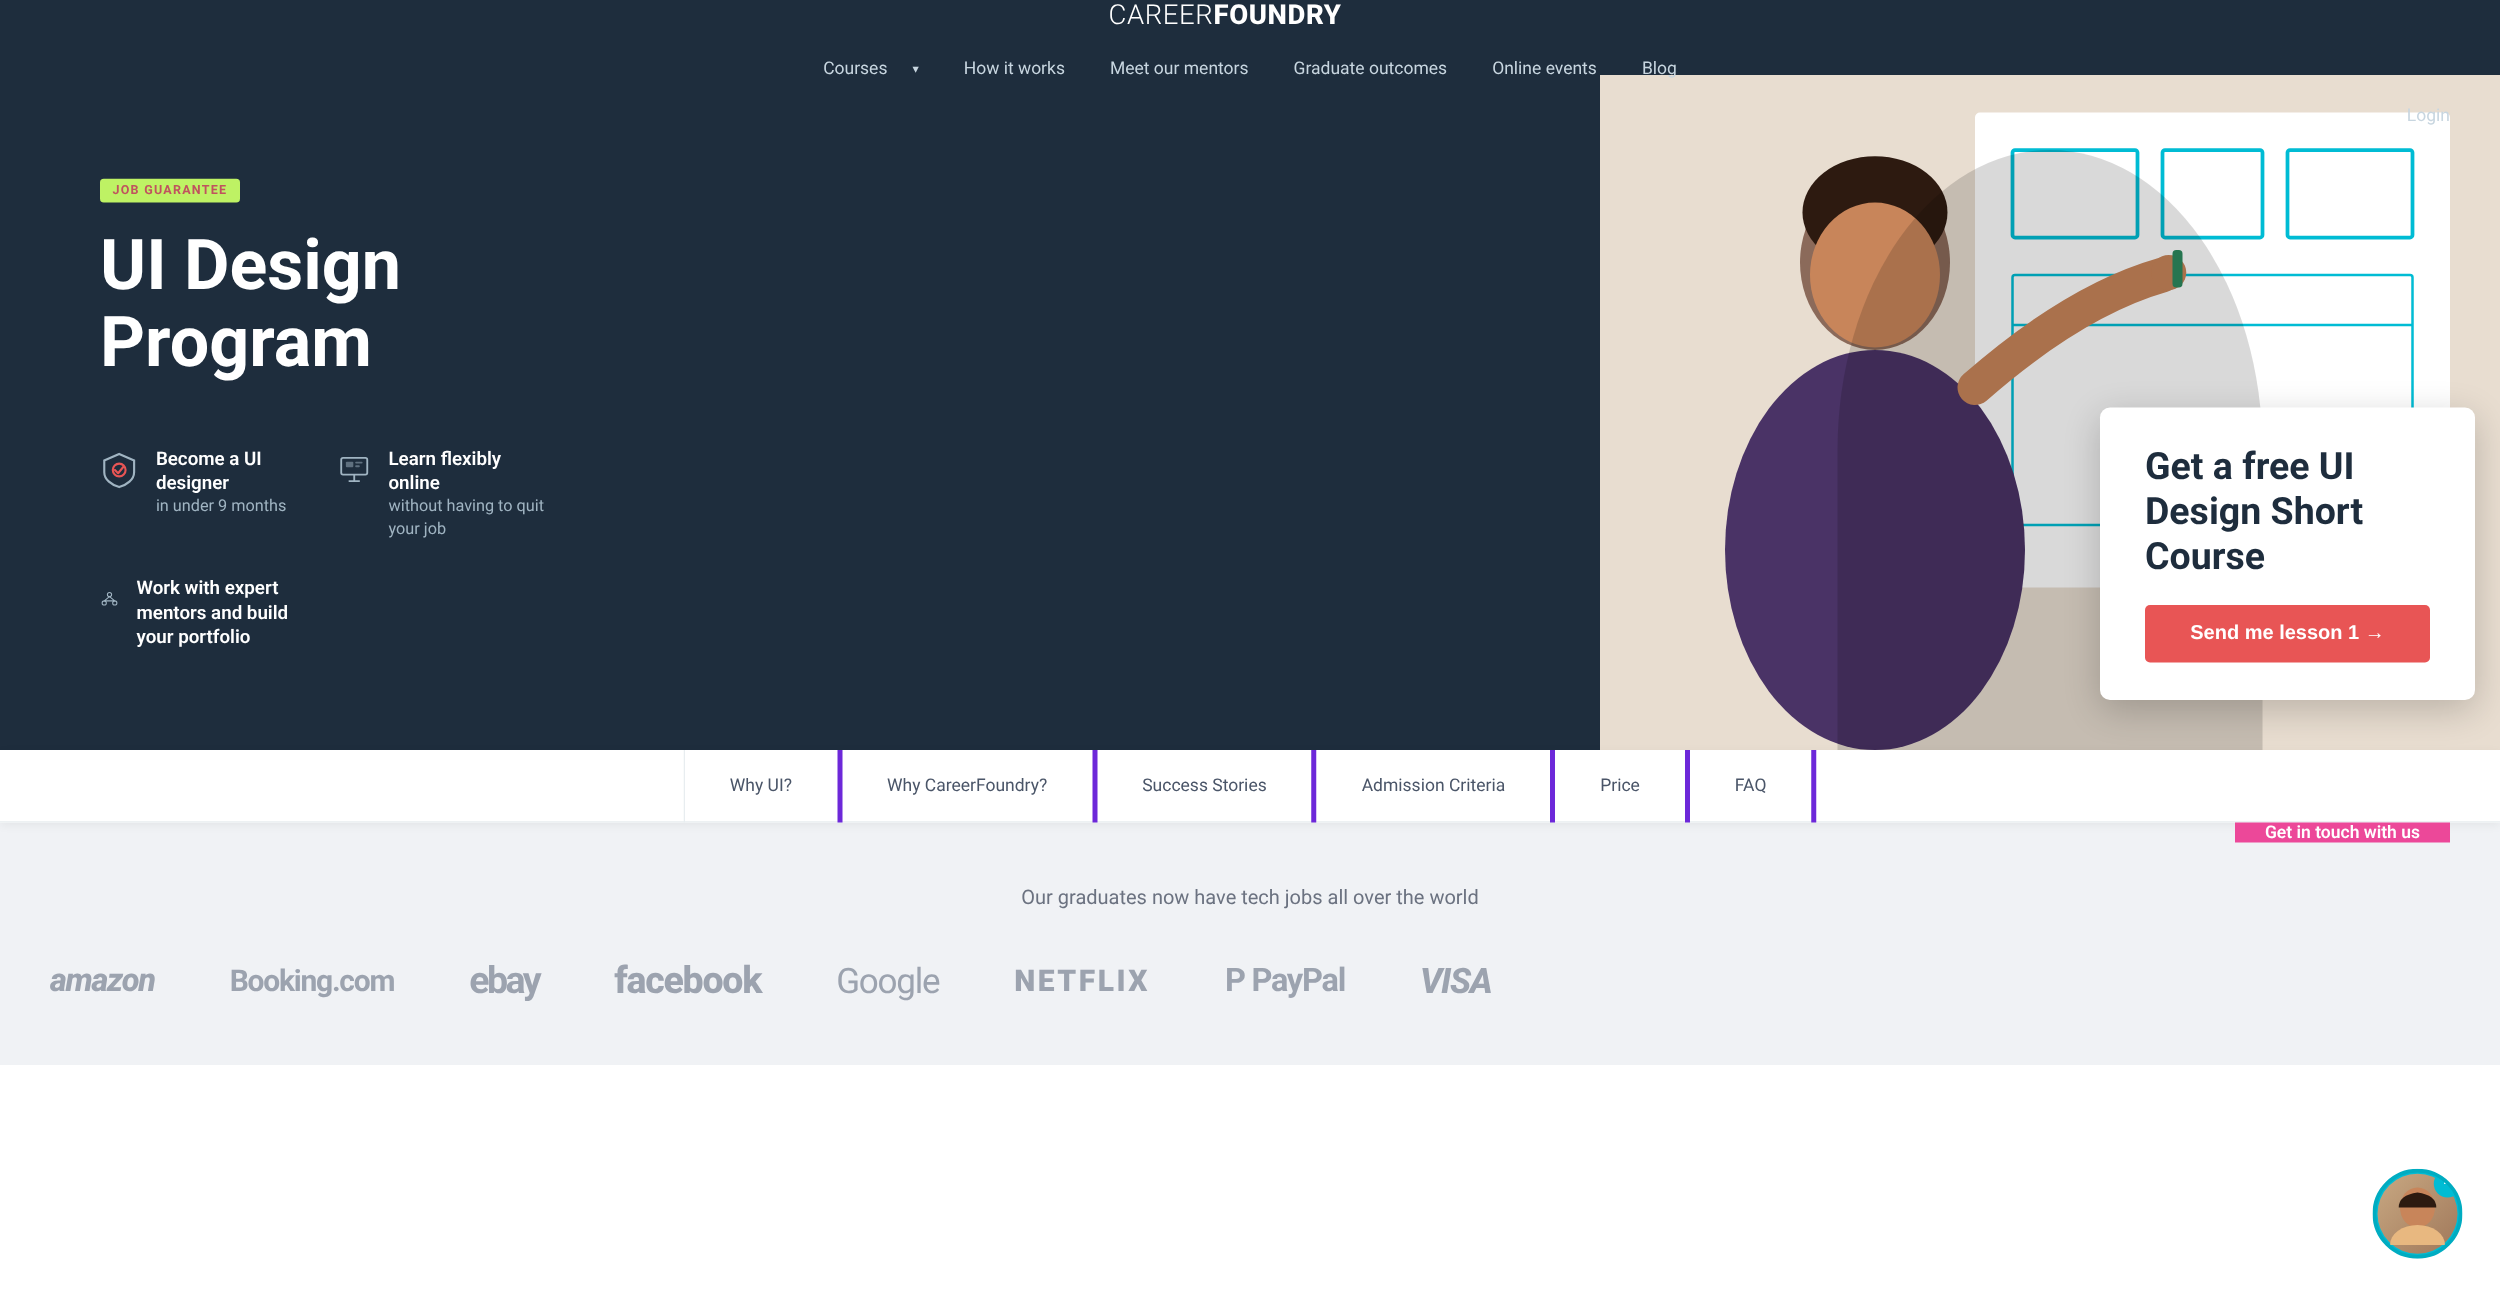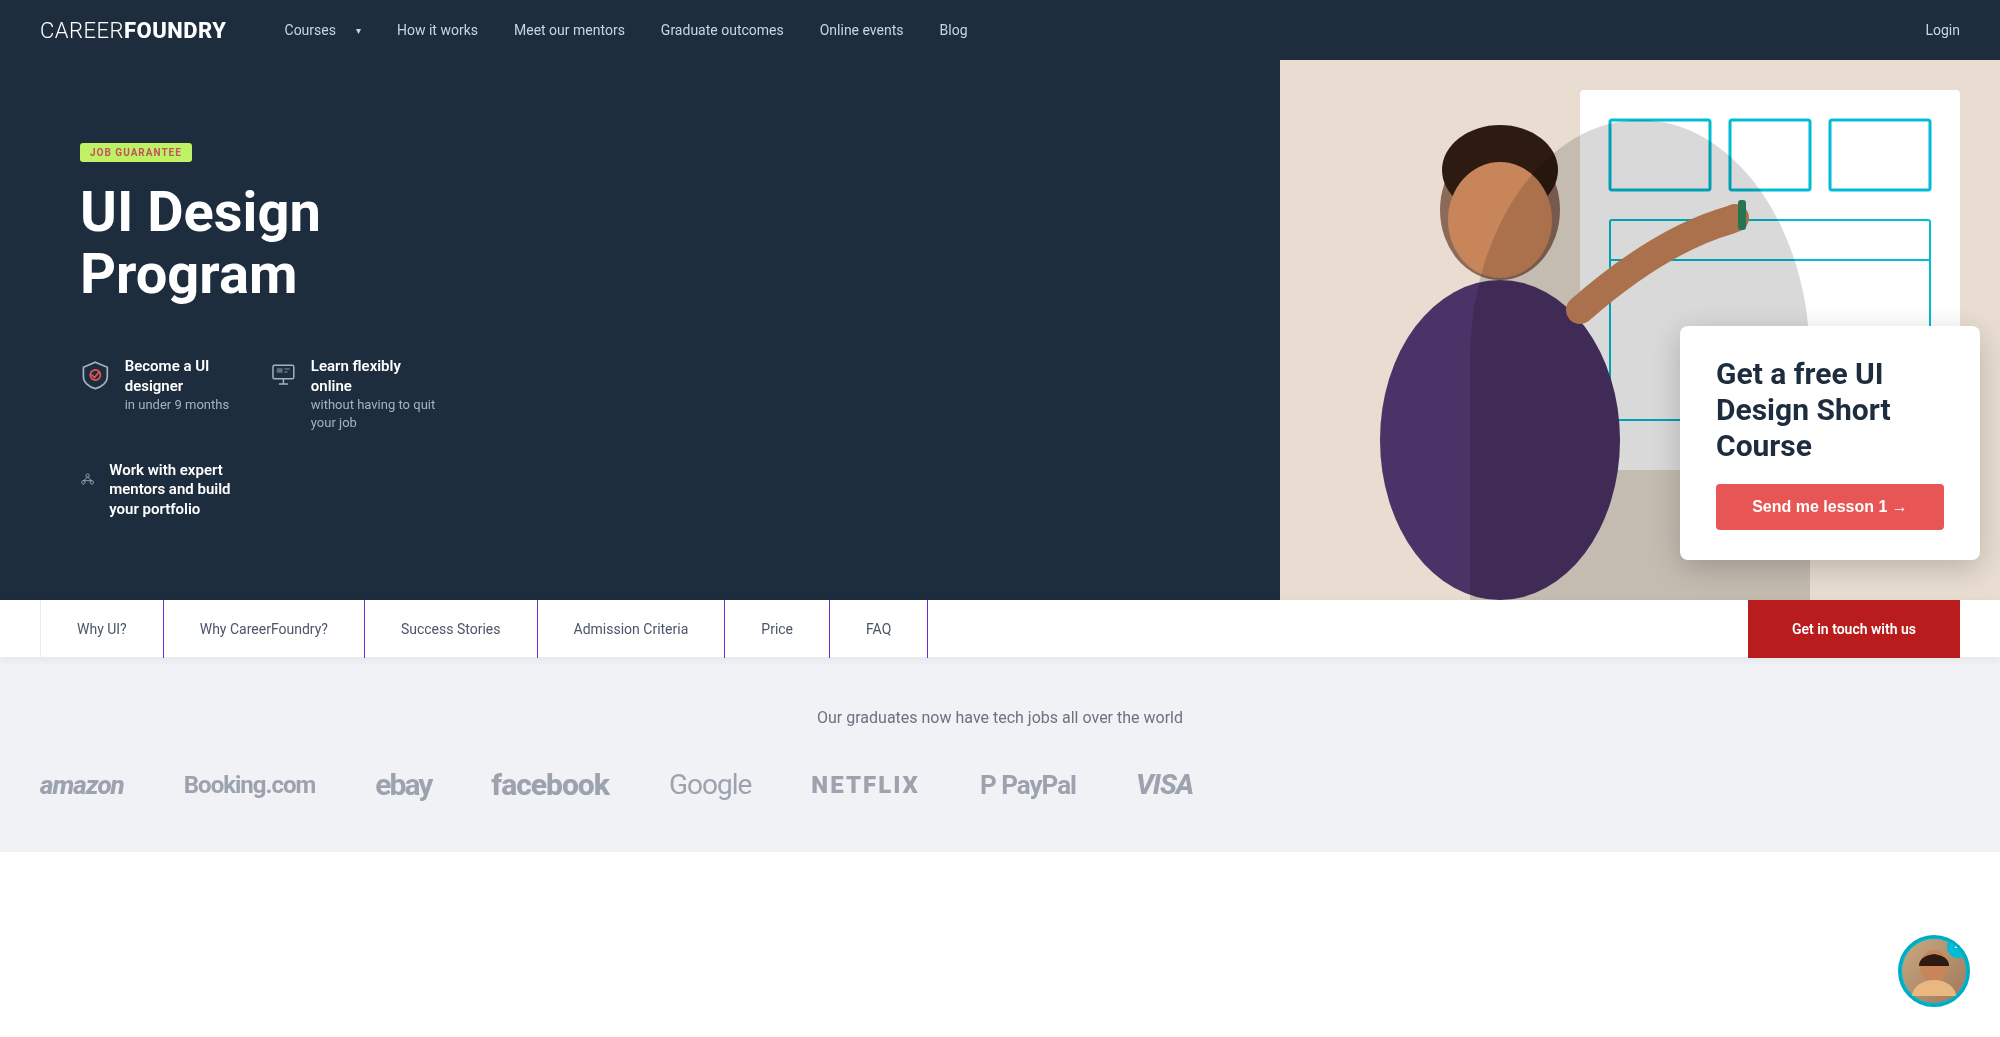--- a/index.html
+++ b/index.html
@@ -7,20 +7,21 @@
 
     
     nav {
       background: #1e2d3d;
       display: flex;
       align-items: center;
       padding: 0 40px;
       height: 60px;
       position: relative;
       z-index: 10;
+      flex-direction: column;
     }
     .nav-logo {
       color: white;
       font-size: 22px;
       font-weight: 300;
       letter-spacing: 0.5px;
       margin-right: 40px;
       white-space: nowrap;
     }
     .nav-logo strong { font-weight: 800; }
@@ -184,29 +185,29 @@
     }
     .sub-nav-link {
       color: #4a5568;
       font-size: 14px;
       padding: 0 36px;
       height: 58px;
       display: flex;
       align-items: center;
       cursor: pointer;
       white-space: nowrap;
-      border-right: 1px solid #6d28d9;
+      border-right: 4px solid #6d28d9;
     }
     .sub-nav-link:first-child { border-left: 1px solid #e8edf0; }
     .sub-nav-cta {
-      background: #b91c1c;
+      background: #ec4899;
       color: white;
       font-size: 14px;
       font-weight: 600;
-      padding: 0 44px;
+      padding: 0 24px;
       height: 58px;
       display: flex;
       align-items: center;
       cursor: pointer;
       white-space: nowrap;
       margin-left: auto;
     }
 
     
     .graduates-section {

